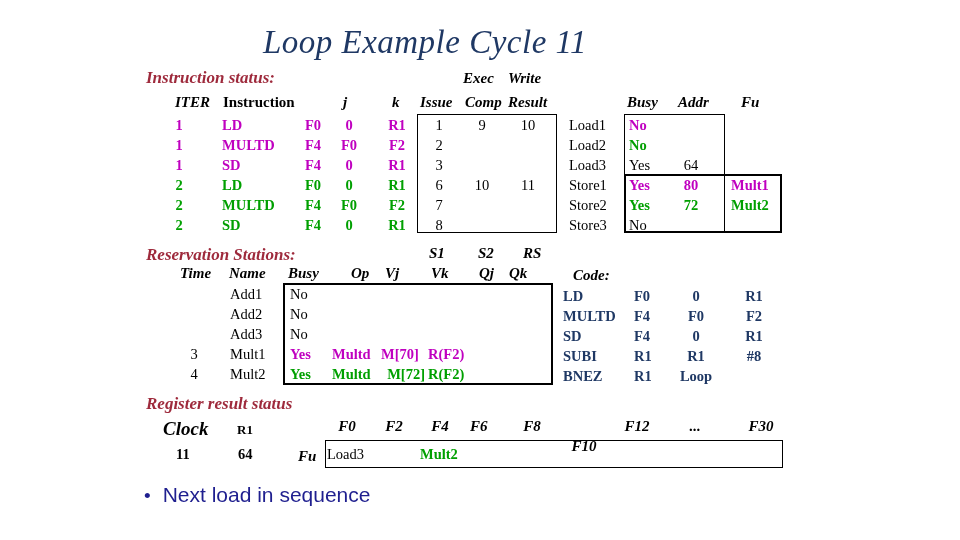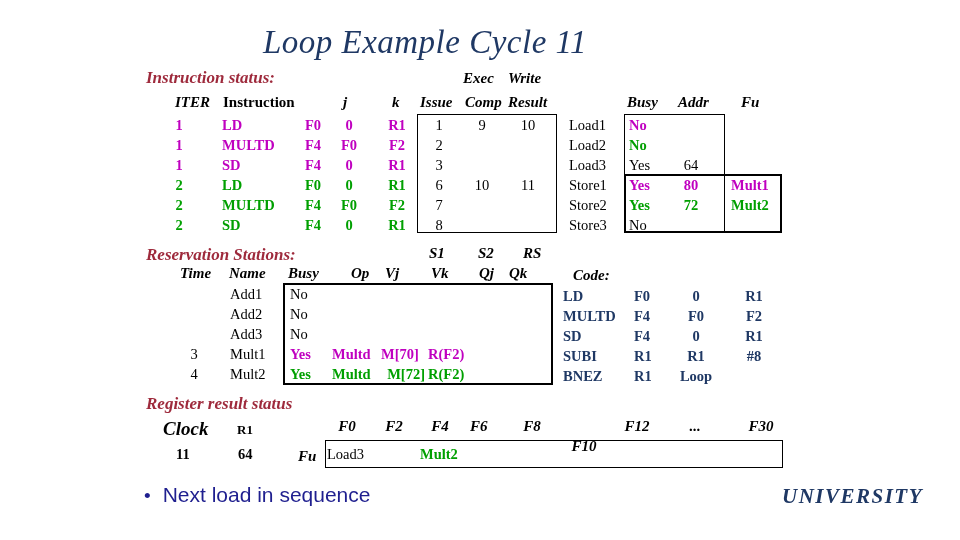--- a/index.html
+++ b/index.html
@@ -227,14 +227,13 @@
     <div class="abs hdr" style="left: 620px; top: 418px; width: 34px; text-align: center;">F12</div>
     <div class="abs hdr" style="left: 678px; top: 418px; width: 34px; text-align: center;">...</div>
     <div class="abs hdr" style="left: 744px; top: 418px; width: 34px; text-align: center;">F30</div>
   </div>
 
 <div class="abs" id="bullet">
   <span class="dot">•</span><span>Next load in sequence</span>
 </div>
 
 <div class="abs" id="logo">
-  <span class="l2">UNIVERSITY</span>
 </div>
 
 </body></html>

